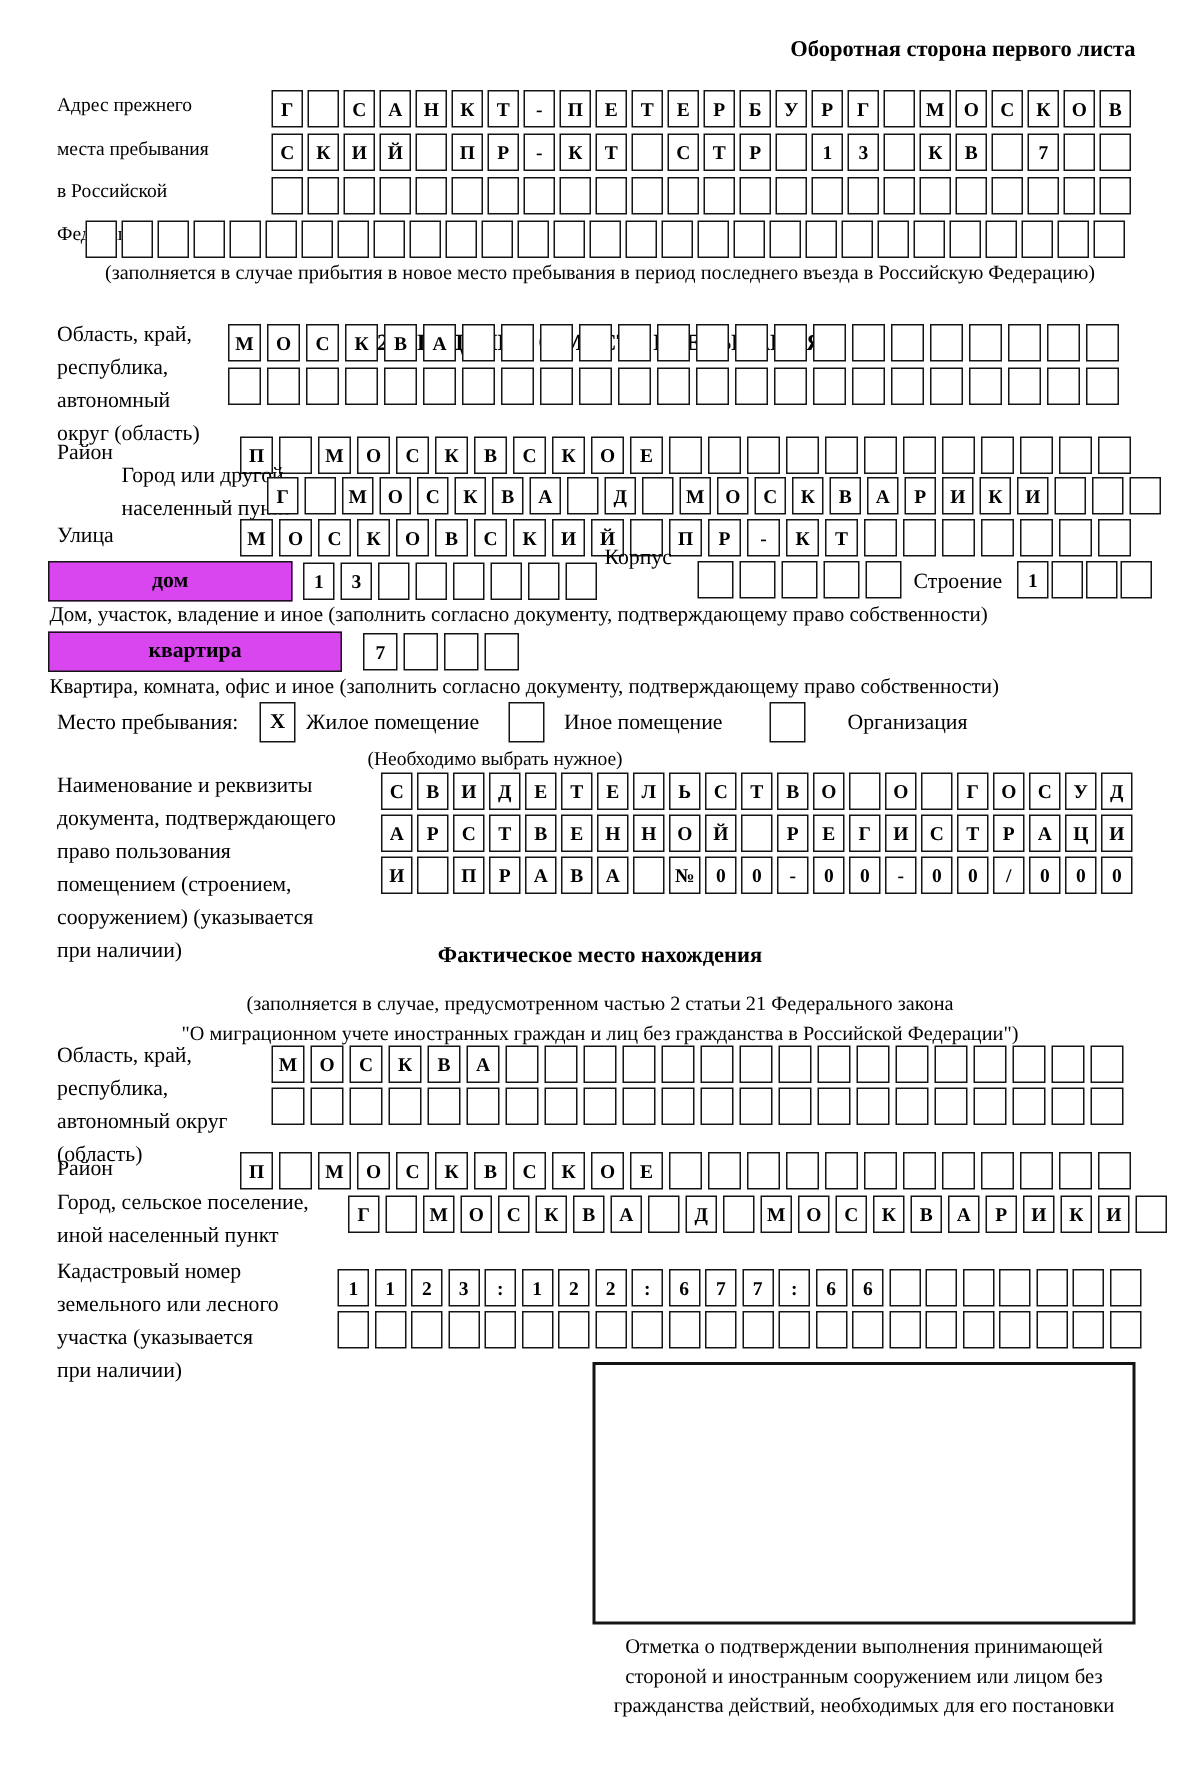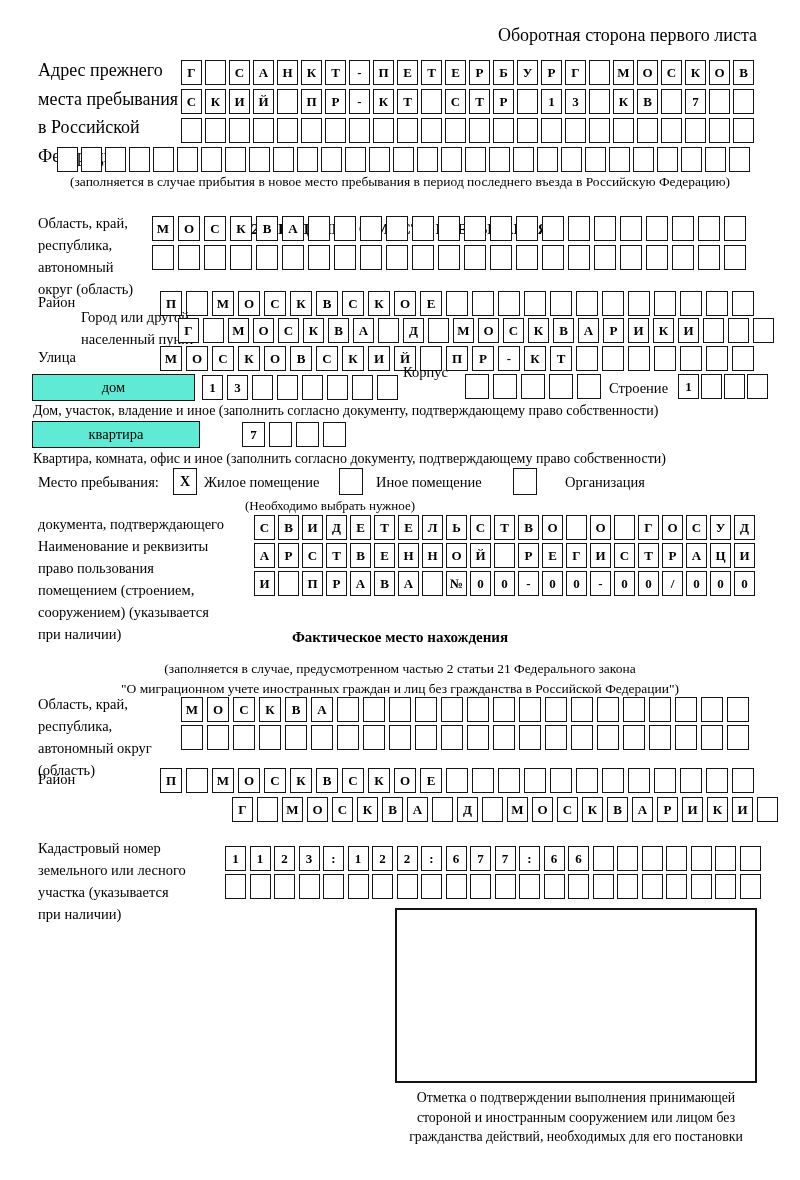--- a/index.html
+++ b/index.html
@@ -1,36 +1,36 @@
 <!DOCTYPE html>
 <html><head>
 <meta charset="utf-8">
 <style>
   html,body{margin:0;padding:0;background:#ffffff;}
   .page{
     position:relative;width:800px;height:1180px;background:#ffffff;
     font-family:"Liberation Serif","DejaVu Serif",serif;color:#000;overflow:hidden;
   }
   .abs{position:absolute;}
-  .title{font-size:18px;}
+  .title{font-size:15px;font-weight:bold;}
   .hdr{font-weight:bold;font-size:15.5px;text-align:center;width:800px;left:0;}
   .lbl{font-size:14.5px;line-height:22px;}
-  .lbl-wide{font-size:18px;line-height:28.5px;}
+  .lbl-wide{font-size:13px;line-height:28.5px;}
   .note{font-size:13.5px;text-align:center;width:800px;left:0;}
   .note-left{font-size:14px;}
   .note-small{font-size:13px;text-align:center;}
   .cells-row{display:flex;gap:var(--gp,3px);position:absolute;}
   .cells-row .cell{
     box-sizing:border-box;flex:0 0 var(--cw,21px);width:var(--cw,21px);height:25px;
     border:1.6px solid #141414;background:#fff;display:flex;align-items:center;justify-content:center;
     font-size:13px;font-weight:600;overflow:hidden;
   }
   .widebox{
     box-sizing:border-box;border:1.6px solid #141414;display:flex;align-items:center;justify-content:center;
-    font-size:14.5px;background:#5eead4;
+    font-size:14.5px;background:#d946ef;font-weight:bold;
   }
   .chk{
     box-sizing:border-box;position:absolute;width:24px;height:27px;border:1.6px solid #141414;
     display:flex;align-items:center;justify-content:center;font-size:14px;font-weight:600;background:#fff;
   }
   .stamp-box{box-sizing:border-box;border:2px solid #141414;background:#fff;}
   .caption{font-size:13.8px;line-height:19.5px;text-align:center;}
 </style>
 </head>
 <body>
@@ -321,41 +321,41 @@
     </div>
   <div class="abs lbl" style="left:609px;top:377px;">Строение</div>
   <div class="cells-row" style="left:678px;top:374px;--cw:21px;--gp:2px;">
       <span class="cell">1</span>
       <span class="cell"></span>
       <span class="cell"></span>
       <span class="cell"></span>
     </div>
   <div class="abs note-left" style="left:33px;top:403px;">Дом, участок, владение и иное (заполнить согласно документу, подтверждающему право собственности)</div>
 
-  <div class="abs widebox" style="left:32px;top:421px;width:168px;height:27px;">квартира</div>
+  <div class="abs widebox" style="left:32px;top:421px;width:196px;height:27px;">квартира</div>
   <div class="cells-row" style="left:242px;top:422px;--cw:23px;--gp:4px;">
       <span class="cell">7</span>
       <span class="cell"></span>
       <span class="cell"></span>
       <span class="cell"></span>
     </div>
   <div class="abs note-left" style="left:33px;top:451px;">Квартира, комната, офис и иное (заполнить согласно документу, подтверждающему право собственности)</div>
 
   <div class="abs lbl" style="left:38px;top:471px;">Место пребывания:</div>
   <span class="chk" style="left:173px;top:468px;">X</span>
   <div class="abs lbl" style="left:204px;top:471px;">Жилое помещение</div>
   <span class="chk" style="left:339px;top:468px;"></span>
   <div class="abs lbl" style="left:376px;top:471px;">Иное помещение</div>
   <span class="chk" style="left:513px;top:468px;"></span>
   <div class="abs lbl" style="left:565px;top:471px;">Организация</div>
   <div class="abs note-small" style="left:160px;top:498px;width:340px;">(Необходимо выбрать нужное)</div>
 
   <div class="abs lbl" style="left:38px;top:513px;">
+      <div>Наименование и реквизиты</div>
       <div>документа, подтверждающего</div>
-      <div>Наименование и реквизиты</div>
       <div>право пользования</div>
       <div>помещением (строением,</div>
       <div>сооружением) (указывается</div>
       <div>при наличии)</div>
     </div>
   <div class="cells-row" style="left:254px;top:515px;--cw:21px;--gp:3px;">
       <span class="cell">С</span>
       <span class="cell">В</span>
       <span class="cell">И</span>
       <span class="cell">Д</span>
@@ -505,20 +505,24 @@
       <span class="cell"></span>
       <span class="cell"></span>
       <span class="cell"></span>
       <span class="cell"></span>
       <span class="cell"></span>
       <span class="cell"></span>
       <span class="cell"></span>
       <span class="cell"></span>
     </div>
 
+  <div class="abs lbl" style="left:38px;top:791px;">
+      <div>Город, сельское поселение,</div>
+      <div>иной населенный пункт</div>
+    </div>
   <div class="cells-row" style="left:232px;top:797px;--cw:21px;--gp:4px;">
       <span class="cell">Г</span>
       <span class="cell"></span>
       <span class="cell">М</span>
       <span class="cell">О</span>
       <span class="cell">С</span>
       <span class="cell">К</span>
       <span class="cell">В</span>
       <span class="cell">А</span>
       <span class="cell"></span>

